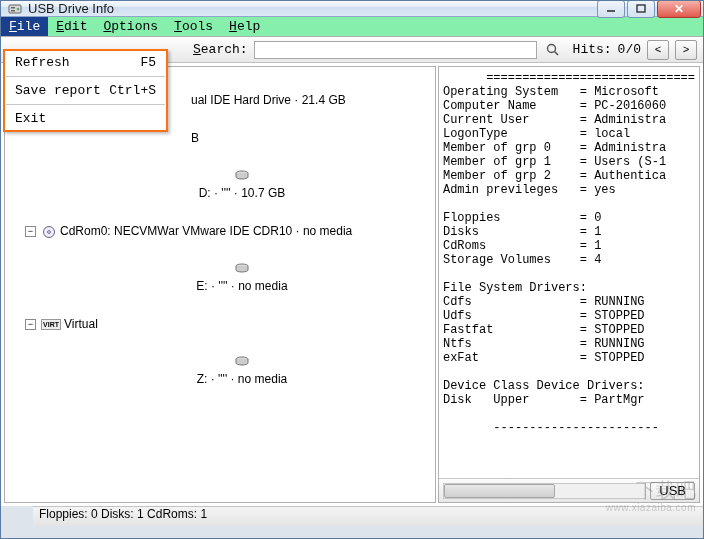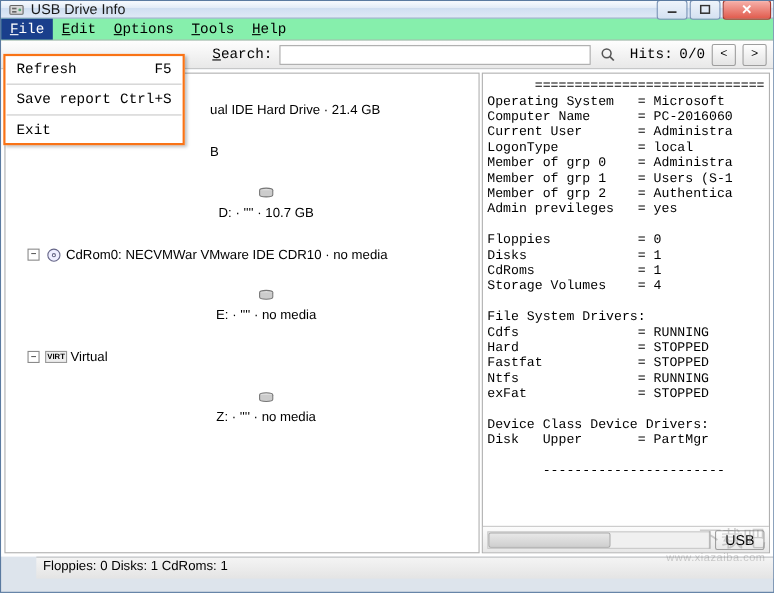--- a/index.html
+++ b/index.html
@@ -334,21 +334,21 @@
 <span>Member of grp 2    = Authentica</span>
 <span>Admin previleges   = yes</span>
 <span></span>
 <span>Floppies           = 0</span>
 <span>Disks              = 1</span>
 <span>CdRoms             = 1</span>
 <span>Storage Volumes    = 4</span>
 <span></span>
 <span>File System Drivers:</span>
 <span>Cdfs               = RUNNING</span>
-<span>Hard               = STOPPED</span>
+<span>Udfs               = STOPPED</span>
 <span>Fastfat            = STOPPED</span>
 <span>Ntfs               = RUNNING</span>
 <span>exFat              = STOPPED</span>
 <span></span>
 <span>Device Class Device Drivers:</span>
 <span>Disk   Upper       = PartMgr</span>
 <span></span>
 <span>       -----------------------</span></div>
     <div class="bottombar">
       <div class="hscroll">

